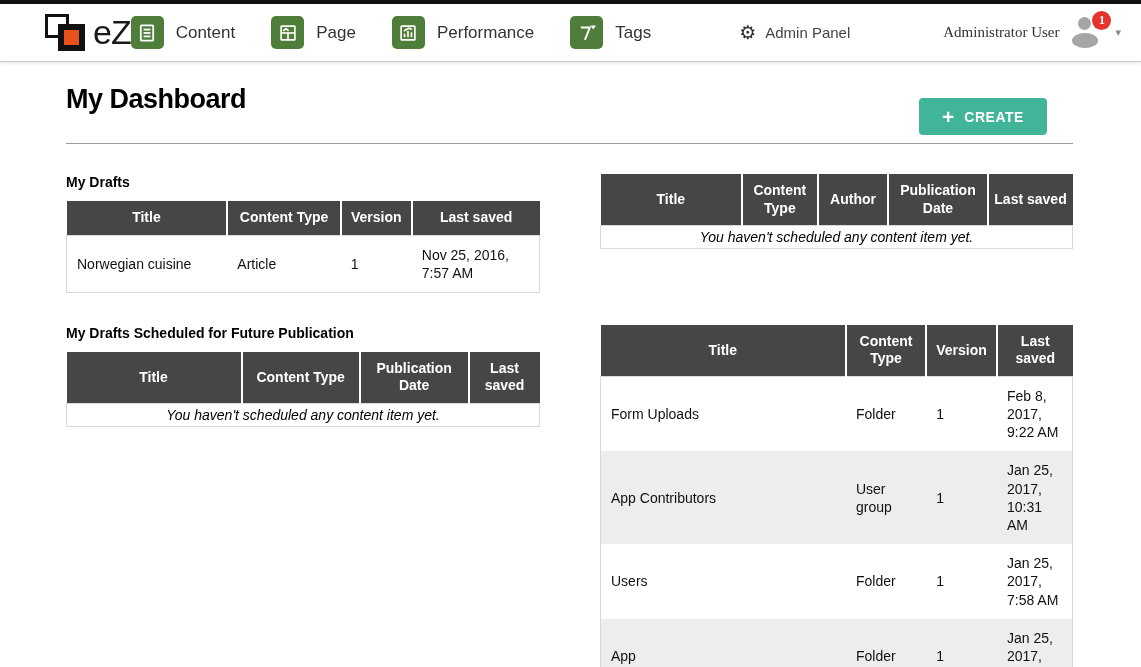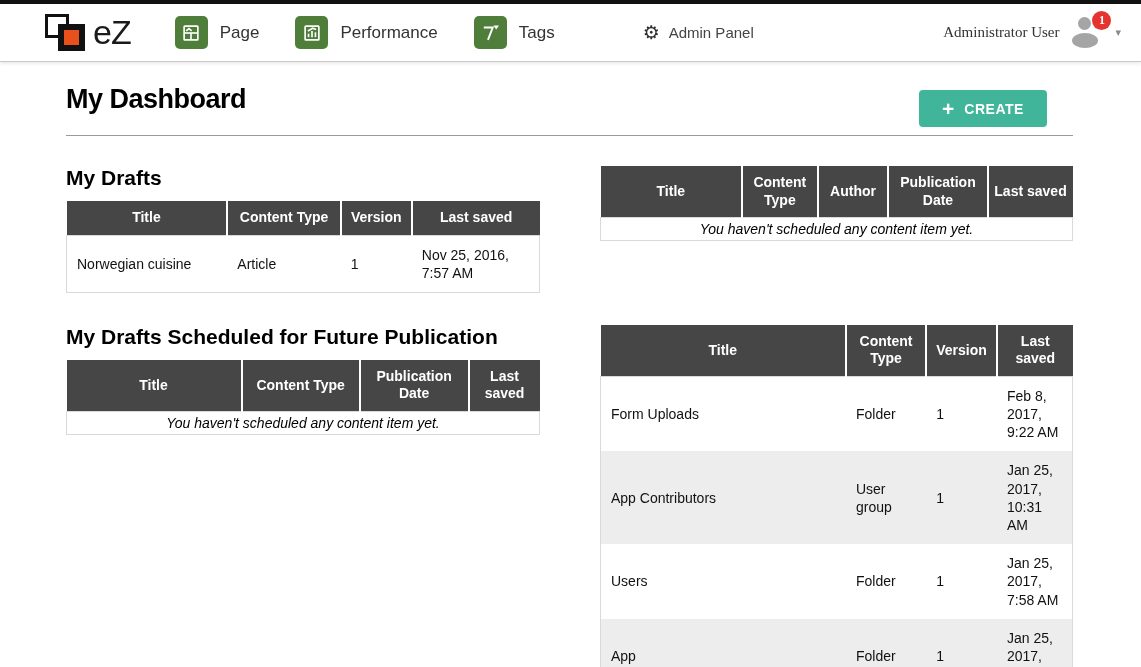--- a/index.html
+++ b/index.html
@@ -5,21 +5,21 @@
   * { margin: 0; padding: 0; box-sizing: border-box; }
   html, body { width: 1141px; height: 667px; overflow: hidden; background: #fff;
     font-family: "Liberation Sans", sans-serif; color: #222; }
 
   
   .top-strip { height: 4px; background: #111; width: 100%; }
   .header { height: 58px; background: #fff; display: flex; align-items: center;
     padding: 0 20px 0 45px; border-bottom: 1px solid #c9c9c9;
     box-shadow: 0 2px 3px rgba(0,0,0,0.08); position: relative; z-index: 5; }
 
-  .logo { display: flex; align-items: center; margin-right: 44px; cursor: pointer; }
+  .logo { display: flex; align-items: center; cursor: pointer; }
   .logo-mark { position: relative; width: 44px; height: 42px; }
   .logo-sq-outline { position: absolute; top: 2px; left: 0; width: 24px; height: 24px;
     border: 3px solid #111; background: #fff; }
   .logo-sq-filled { position: absolute; left: 13px; top: 12px; width: 27px; height: 27px;
     background: #111; display: flex; align-items: center; justify-content: center; }
   .logo-sq-orange { width: 15px; height: 15px; background: #e8501c; }
   .logo-text { font-size: 34px; font-weight: 400; color: #1a1a1a; margin-left: 4px; letter-spacing: -1px; }
 
   .nav { display: flex; align-items: center; gap: 36px; }
   .nav-item { display: flex; align-items: center; gap: 12px; cursor: pointer; }
@@ -38,33 +38,33 @@
     border-radius: 50%; background: #a5a5a5; }
   .avatar-body { position: absolute; bottom: 1px; left: 3px; width: 26px; height: 15px;
     border-radius: 50%; background: #a5a5a5; }
   .badge { position: absolute; top: -6px; right: -6px; width: 19px; height: 19px;
     border-radius: 50%; background: #e53430; color: #fff; font-size: 12px; font-weight: bold;
     display: flex; align-items: center; justify-content: center; }
   .caret { font-size: 11px; color: #8a8a8a; cursor: pointer; }
 
   
   .content { padding: 22px 68px 0 66px; }
-  .title-row { position: relative; border-bottom: 1px solid #9b9b9b; padding-bottom: 20px; }
+  .title-row { position: relative; border-bottom: 1px solid #9b9b9b; padding-bottom: 28px; }
   .page-title { font-size: 27px; font-weight: bold; color: #000; letter-spacing: -0.5px; }
   .create-btn { position: absolute; right: 26px; bottom: 8px; width: 128px; height: 37px;
     background: #41b59a; border: none; border-radius: 4px; color: #fff; cursor: pointer;
     display: flex; align-items: center; justify-content: center; gap: 10px;
     font-family: "Liberation Sans", sans-serif; }
   .create-plus { font-size: 21px; font-weight: bold; line-height: 1; }
   .create-label { font-size: 14px; font-weight: bold; letter-spacing: 0.5px; }
 
   .grid { display: grid; grid-template-columns: 474px 473px; column-gap: 60px;
     row-gap: 32px; margin-top: 30px; }
 
-  .section-title { font-size: 21px; font-weight: bold; color: #000; margin-bottom: 11px; }
+  .section-title { font-size: 14px; font-weight: bold; color: #000; margin-bottom: 11px; }
 
   table { width: 100%; border-collapse: collapse; table-layout: fixed; font-size: 14px; }
   thead th { background: #464646; color: #fff; font-weight: bold; text-align: center;
     vertical-align: middle; padding: 8px 5px; line-height: 1.25;
     border-left: 2px solid #fff; }
   thead th:first-child { border-left: none; }
   tbody { border: 1px solid #d9d9d9; }
   tbody td { padding: 10px; vertical-align: middle; line-height: 1.3; color: #111;
     border: none; }
   tbody tr.stripe { background: #ededed; }
@@ -82,20 +82,31 @@
       <div class="logo-sq-filled">
           <div class="logo-sq-orange"></div>
         </div>
     </div>
     <span class="logo-text">eZ</span>
   </div>
 
   <nav class="nav">
     <div class="nav-item">
       <span class="nav-icon">
+        <svg width="22" height="22" viewBox="0 0 32 32" fill="none" stroke="#fff" stroke-width="2.6">
+          <rect x="7" y="5" width="18" height="22" rx="1"></rect>
+          <line x1="11" y1="11" x2="21" y2="11"></line>
+          <line x1="11" y1="16" x2="21" y2="16"></line>
+          <line x1="11" y1="21" x2="21" y2="21"></line>
+        </svg>
+      </span>
+      <span class="nav-label">Content</span>
+    </div>
+    <div class="nav-item">
+      <span class="nav-icon">
         <svg width="22" height="22" viewBox="0 0 32 32" fill="none" stroke="#fff" stroke-width="2.4">
           <rect x="6" y="6" width="20" height="20" rx="1"></rect>
           <line x1="6" y1="16" x2="26" y2="16"></line>
           <line x1="16" y1="16" x2="16" y2="26"></line>
           <polyline points="9,13 13,9.5 17,13"></polyline>
         </svg>
       </span>
       <span class="nav-label">Page</span>
     </div>
     <div class="nav-item">

